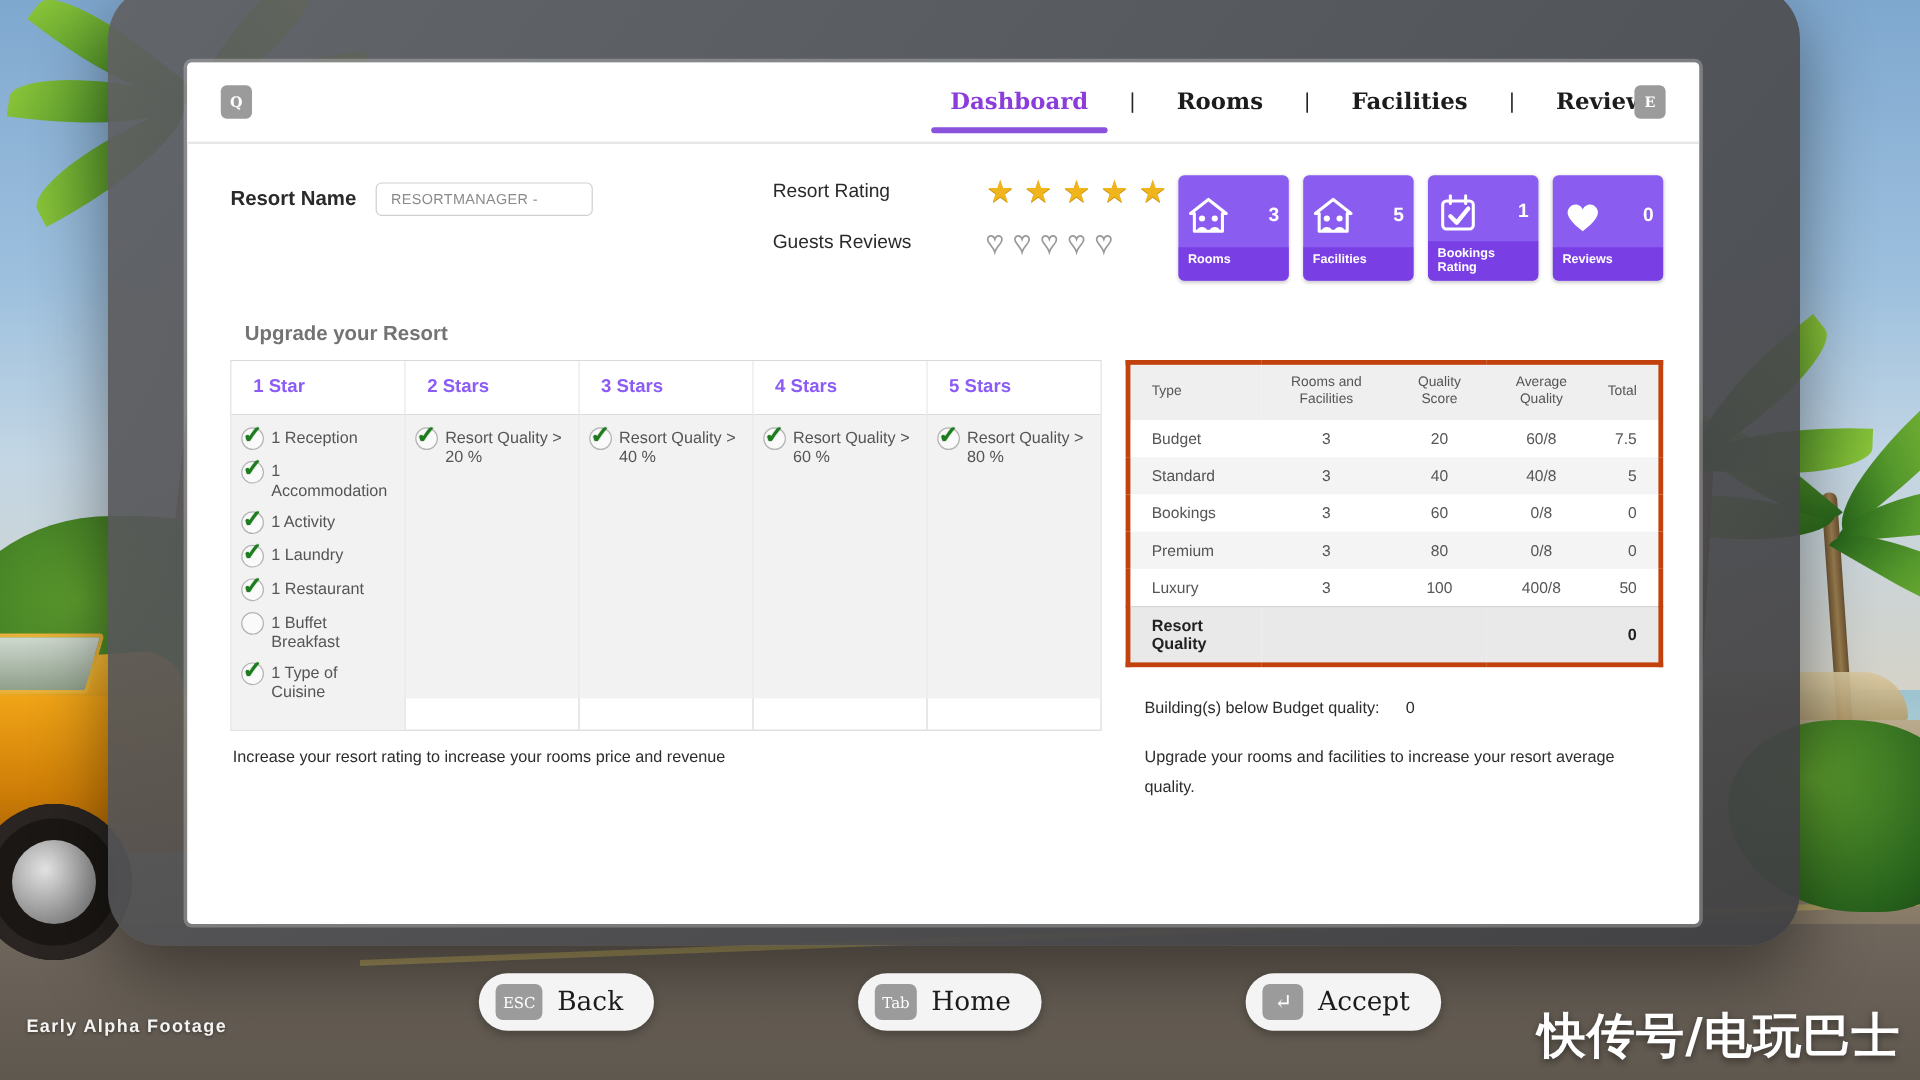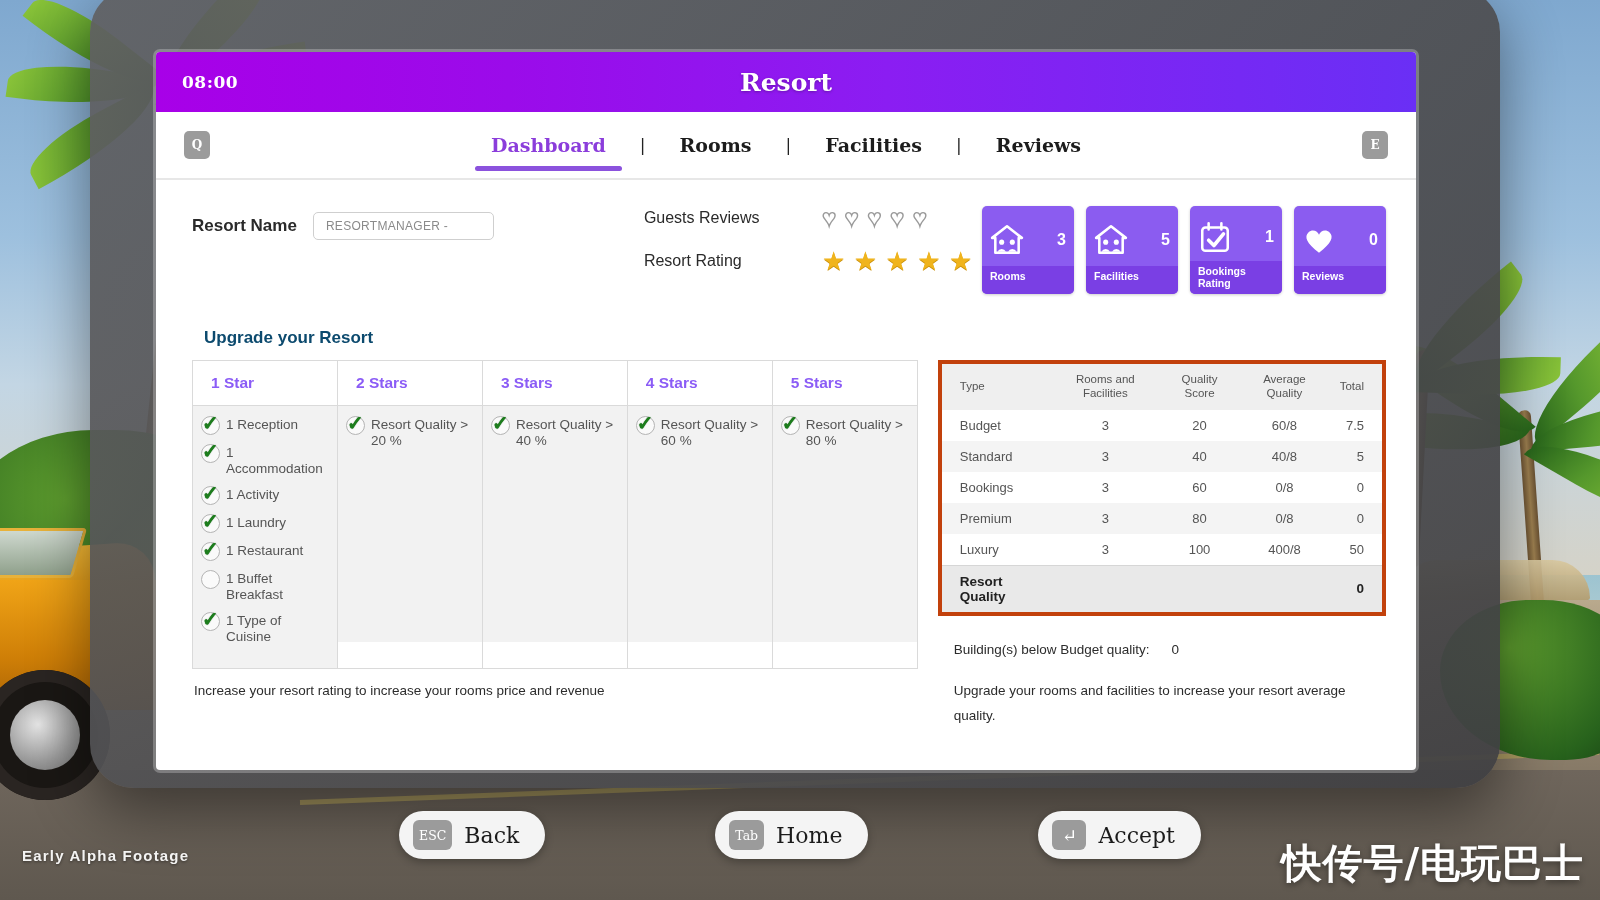--- a/index.html
+++ b/index.html
@@ -118,21 +118,21 @@
   .keycap {
     width:26px; height:28px; border-radius:5px; background:#9b9b9b;
     color:#fff; font-weight:bold; font-size:12px;
     display:flex; align-items:center; justify-content:center;
     font-family:"DejaVu Serif", serif;
   }
   .keycap.left { margin-left:28px; }
   .keycap.right { position:absolute; right:28px; }
   .tabs {
     position:absolute; left:0; right:0; display:flex; align-items:center;
-    justify-content:center; gap:0;
+    justify-content:flex-end; gap:0;
   }
   .tab {
     font-family:"DejaVu Serif", serif; font-weight:bold; font-size:19px;
     color:#1c1c1c; padding:4px 34px; position:relative; cursor:pointer;
   }
   .tab.active { color:#8b3ddb; }
   .tab.active::after {
     content:""; position:absolute; left:18px; right:18px; bottom:-11px;
     height:5px; border-radius:3px; background:#8b52dd;
   }
@@ -165,21 +165,21 @@
     box-shadow:0 1px 3px rgba(0,0,0,.2);
   }
   .stat-top { flex:1; display:flex; align-items:center; padding:7px 8px 0 8px; }
   .stat-icon { width:34px; height:32px; color:#fff; }
   .stat-num { margin-left:auto; color:#fff; font-size:16px; font-weight:bold; }
   .stat-foot {
     background:#7a3fe4; color:#fff; font-size:10.5px; font-weight:bold;
     padding:4px 8px 5px 8px; line-height:1.15; min-height:28px;
   }
 
-  .section-title { font-size:17px; font-weight:bold; color:#0c4a6e; margin:34px 0 12px 12px; }
+  .section-title { font-size:17px; font-weight:bold; color:#737373; margin:34px 0 12px 12px; }
 
   .lower { display:flex; gap:20px; align-items:flex-start; }
   .left-col { width:748px; }
 
   
   .upgrade {
     display:flex; border:1px solid #dadada; background:#fff;
   }
   .ucol { flex:1; border-right:1px solid #dadada; }
   .ucol:last-child { border-right:none; }
@@ -303,24 +303,20 @@
     <div class="body"></div>
     <div class="wheel" style="left:40px;">
       <div class="rim"></div>
     </div>
   </div>
 </div>
 
 <div id="device">
   <div id="screen">
 
-    <div class="titlebar">
-      <div class="clock">08:00</div>
-      <div class="app-title">Resort</div>
-    </div>
 
     <div class="navbar">
       <div class="keycap left">Q</div>
       <div class="tabs">
         <div class="tab active">Dashboard</div>
         <div class="tab-sep">|</div>
         <div class="tab">Rooms</div>
         <div class="tab-sep">|</div>
         <div class="tab">Facilities</div>
         <div class="tab-sep">|</div>
@@ -332,37 +328,37 @@
     <div class="content">
 
       <div class="toprow">
         <div style="display:flex;align-items:center;padding-top:6px;">
           <span class="label-strong">Resort Name</span>
           <input class="name-input" type="text" value="RESORTMANAGER -" style="">
         </div>
 
         <div class="ratings">
           <div class="rating-row">
+            <span class="rating-label">Resort Rating</span>
+            <span>
+              <span class="star">★</span>
+              <span class="star">★</span>
+              <span class="star">★</span>
+              <span class="star">★</span>
+              <span class="star">★</span>
+            </span>
+          </div>
+          <div class="rating-row">
             <span class="rating-label">Guests Reviews</span>
             <span>
               <span class="heart">♥</span>
               <span class="heart">♥</span>
               <span class="heart">♥</span>
               <span class="heart">♥</span>
               <span class="heart">♥</span>
-            </span>
-          </div>
-          <div class="rating-row">
-            <span class="rating-label">Resort Rating</span>
-            <span>
-              <span class="star">★</span>
-              <span class="star">★</span>
-              <span class="star">★</span>
-              <span class="star">★</span>
-              <span class="star">★</span>
             </span>
           </div>
         </div>
 
         <div class="stats">
 
           <div class="stat">
             <div class="stat-top">
               <svg class="stat-icon" viewBox="0 0 32 30">
                 <path d="M16 2 L30 13 L27 13 L27 27 L5 27 L5 13 L2 13 Z" fill="none" stroke="#fff" stroke-width="2.4" stroke-linejoin="round"></path>

